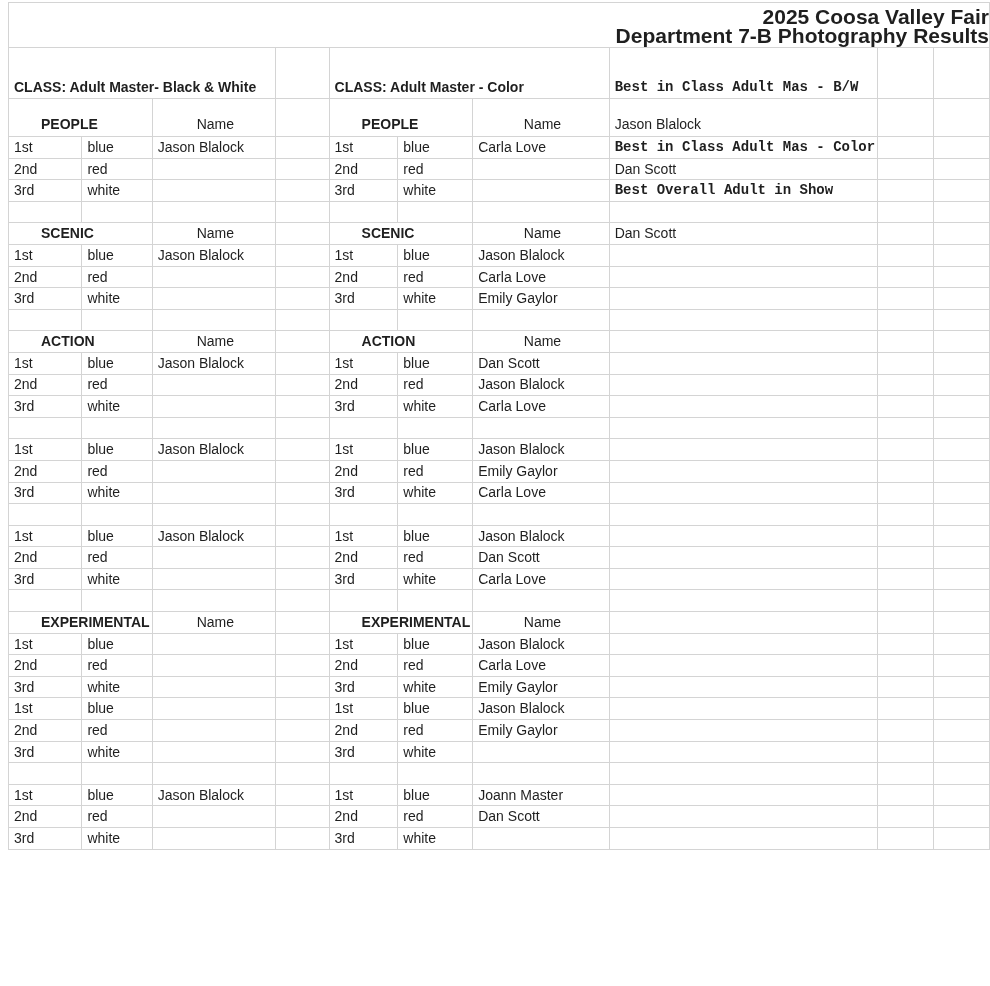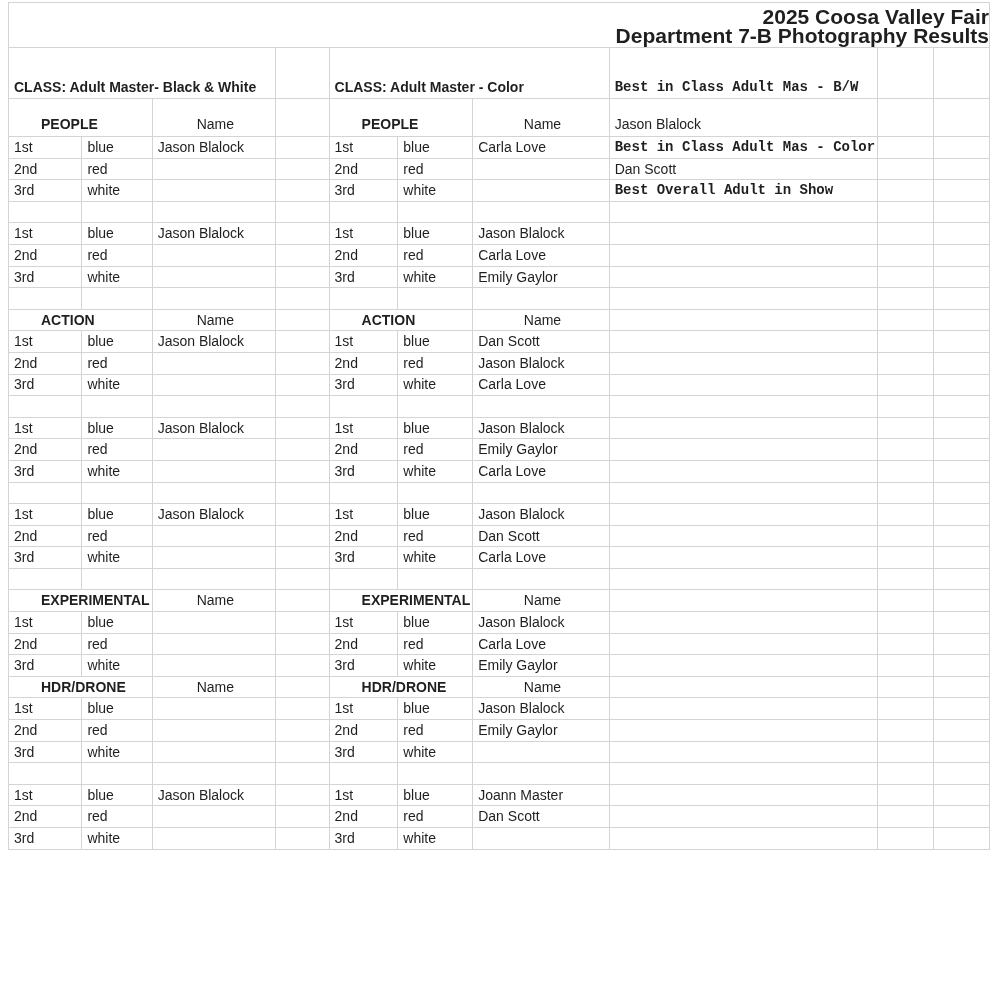--- a/index.html
+++ b/index.html
@@ -107,20 +107,30 @@
         <td></td>
 <td></td>
         <td></td>
 <td></td>
         <td></td>
 <td></td>
         <td></td>
 </tr>
 
 <tr>
+<td colspan="2" class="gl">SCENIC</td>
+<td class="bd">Name</td>
+<td></td>
+<td colspan="2" class="gl">SCENIC</td>
+<td class="bd">Name</td>
+<td>Dan Scott</td>
+<td></td>
+<td></td>
+</tr>
+<tr>
 <td>1st</td>
 <td>blue</td>
 <td>Jason Blalock</td>
 <td></td>
 <td>1st</td>
 <td>blue</td>
 <td>Jason Blalock</td>
 <td></td>
 <td></td>
 <td></td>
@@ -363,30 +373,20 @@
 <td></td>
 <td></td>
 <td>3rd</td>
 <td>white</td>
 <td>Emily Gaylor</td>
 <td></td>
 <td></td>
 <td></td>
 </tr>
 
-<tr>
-<td colspan="2" class="gl">HDR/DRONE</td>
-<td class="bd">Name</td>
-<td></td>
-<td colspan="2" class="gl">HDR/DRONE</td>
-<td class="bd">Name</td>
-<td></td>
-<td></td>
-<td></td>
-</tr>
 <tr>
 <td>1st</td>
 <td>blue</td>
 <td></td>
 <td></td>
 <td>1st</td>
 <td>blue</td>
 <td>Jason Blalock</td>
 <td></td>
 <td></td>

